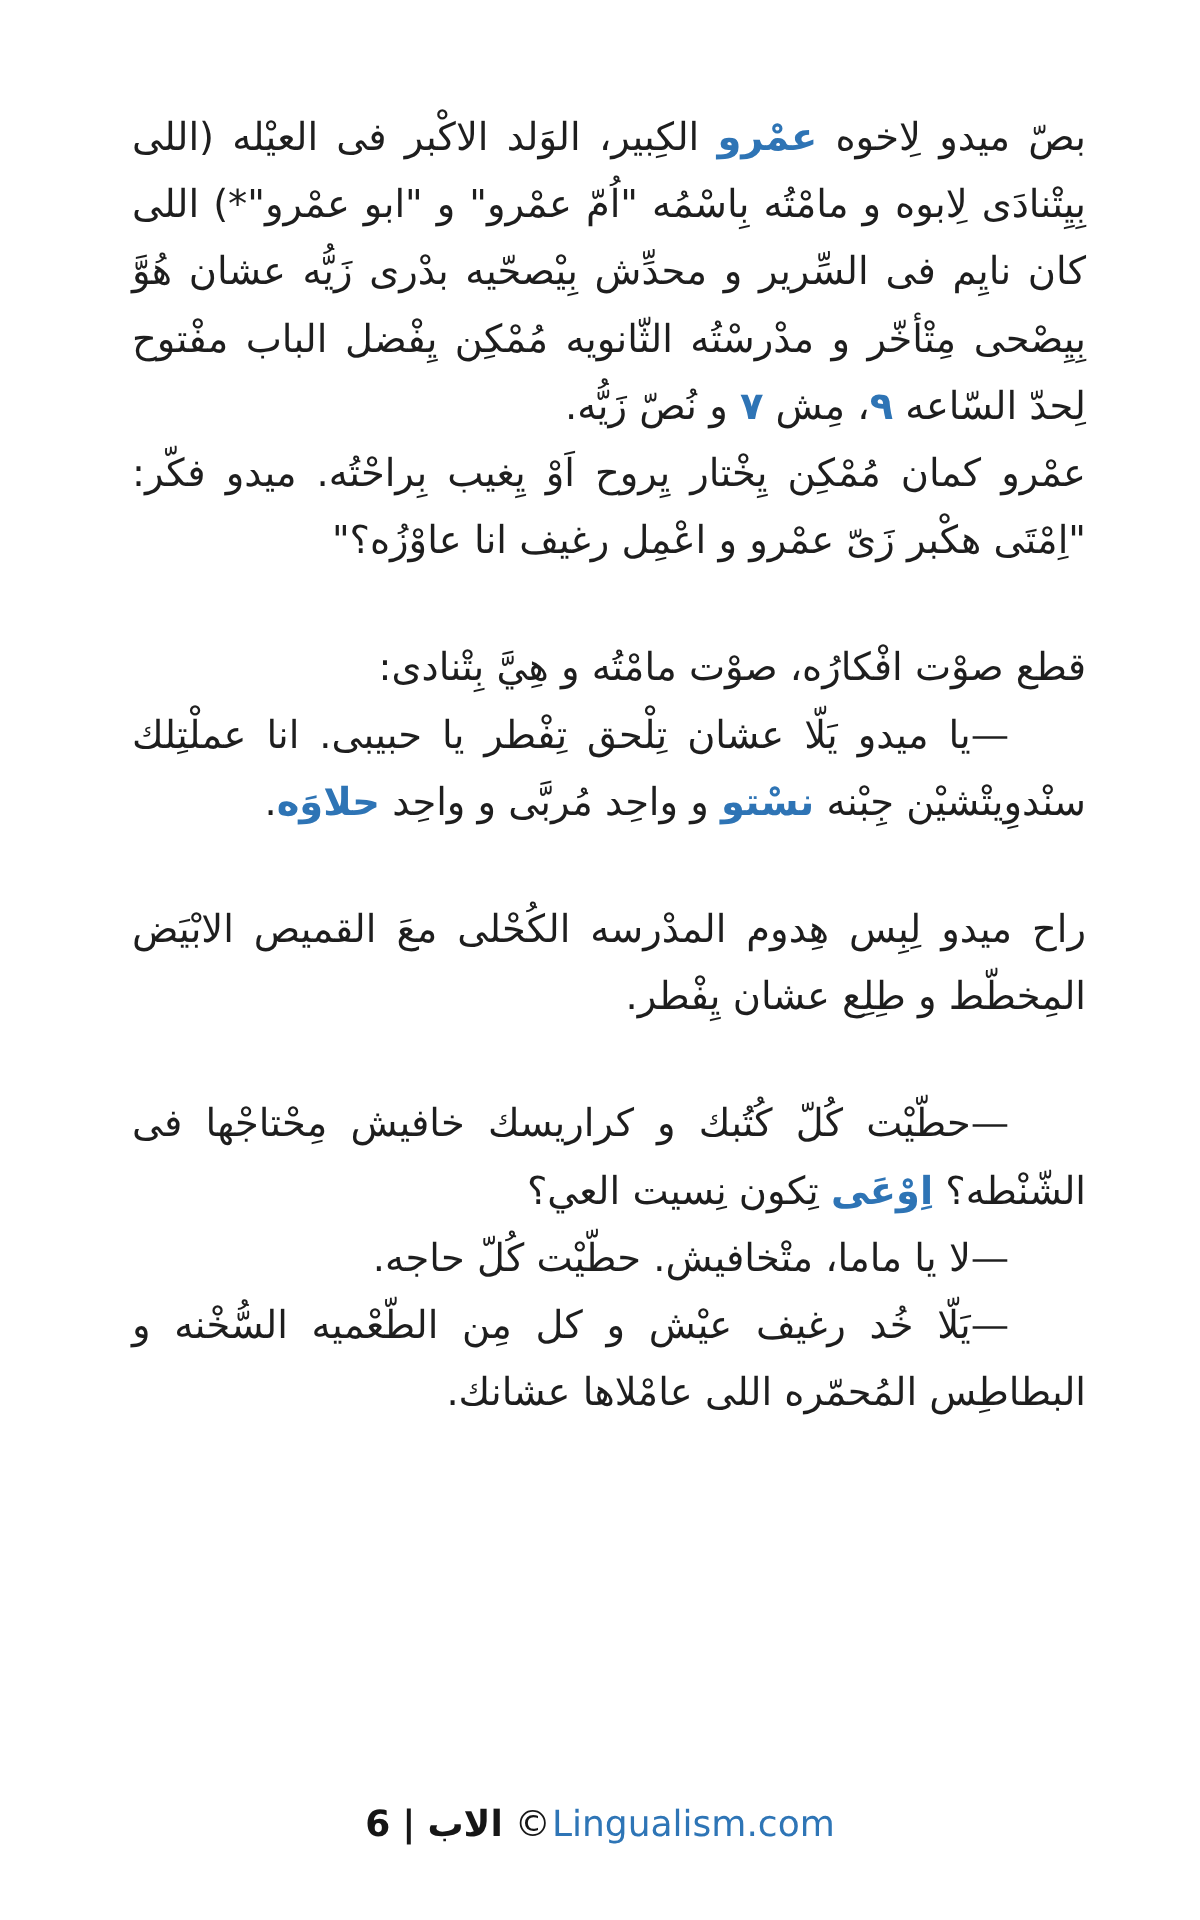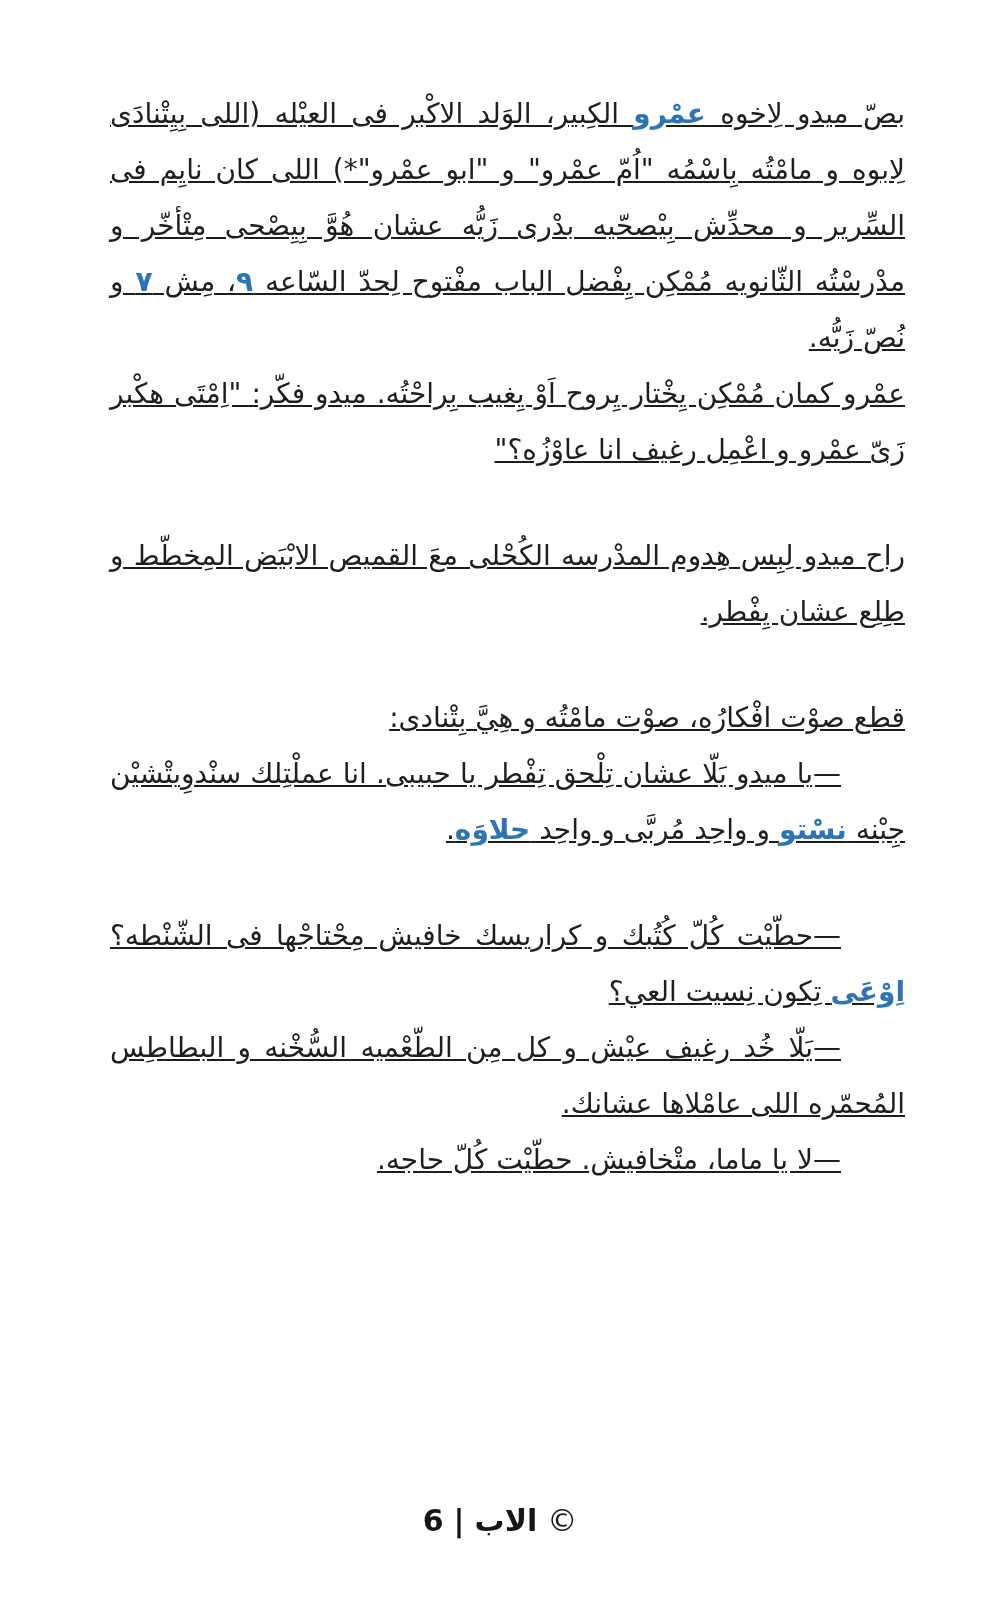--- a/index.html
+++ b/index.html
@@ -11,24 +11,23 @@
     overflow: hidden;
     font-family: "DejaVu Sans", sans-serif;
   }
   .content {
     position: absolute;
     top: 86px;
     right: 95px;
     left: 110px;
     direction: rtl;
     text-align: justify;
-    font-size: 28px;
+    font-size: 32px;
     line-height: 56px;
     color: #1e1e1e;
-    text-decoration: underline;
   }
   .block { margin: 0 0 50px 0; }
   .block:last-child { margin-bottom: 0; }
   .content p { margin: 0; padding: 0; }
   .content p.dialogue { text-indent: 64px; }
   .hl { color: #2e74b5; font-weight: bold; }
   .footer {
     position: absolute;
     left: 0;
     right: 0;
@@ -49,35 +48,36 @@
 <body>
 
 <div class="page">
 
   <main class="content">
       <div class="block">
         <p><span>بصّ ميدو لِاخوه </span><span class="hl">عمْرو</span><span> الكِبير، الوَلد الاكْبر فى العيْله (اللى بِيِتْنادَى لِابوه و مامْتُه بِاسْمُه "اُمّ عمْرو" و "ابو عمْرو"*) اللى كان نايِم فى السِّرير و محدِّش بِيْصحّيه بدْرى زَيُّه عشان هُوَّ بِيِصْحى مِتْأخّر و مدْرسْتُه الثّانويه مُمْكِن يِفْضل الباب مفْتوح لِحدّ السّاعه </span><span class="hl">٩</span><span>، مِش </span><span class="hl">٧</span><span> و نُصّ زَيُّه.</span></p>
         <p><span>عمْرو كمان مُمْكِن يِخْتار يِروح اَوْ يِغيب بِراحْتُه. ميدو فكّر: "اِمْتَى هكْبر زَىّ عمْرو و اعْمِل رغيف انا عاوْزُه؟"</span></p>
       </div>
       <div class="block">
-        <p><span>راح ميدو لِبِس هِدوم المدْرسه الكُحْلى معَ القميص الابْيَض المِخطّط و طِلِع عشان يِفْطر.</span></p>
-      </div>
-      <div class="block">
         <p><span>قطع صوْت افْكارُه، صوْت مامْتُه و هِيَّ بِتْنادى:</span></p>
         <p class="dialogue"><span>—يا ميدو يَلّا عشان تِلْحق تِفْطر يا حبيبى. انا عملْتِلك سنْدوِيتْشيْن جِبْنه </span><span class="hl">نسْتو</span><span> و واحِد مُربَّى و واحِد </span><span class="hl">حلاوَه</span><span>.</span></p>
       </div>
       <div class="block">
+        <p><span>راح ميدو لِبِس هِدوم المدْرسه الكُحْلى معَ القميص الابْيَض المِخطّط و طِلِع عشان يِفْطر.</span></p>
+      </div>
+      <div class="block">
         <p class="dialogue"><span>—حطّيْت كُلّ كُتُبك و كراريسك خافيش مِحْتاجْها فى الشّنْطه؟ </span><span class="hl">اِوْعَى</span><span> تِكون نِسيت العي؟</span></p>
+        <p class="dialogue"><span>—لا يا ماما، متْخافيش. حطّيْت كُلّ حاجه.</span></p>
         <p class="dialogue"><span>—يَلّا خُد رغيف عيْش و كل مِن الطّعْميه السُّخْنه و البطاطِس المُحمّره اللى عامْلاها عشانك.</span></p>
-        <p class="dialogue"><span>—لا يا ماما، متْخافيش. حطّيْت كُلّ حاجه.</span></p>
       </div>
     </main>
 
   <footer class="footer">
     <span class="b">6</span>
     <span class="b">|</span>
     <span class="b">الاب</span>
     <span class="cr-group">
       <span>©</span>
+      <span class="site">Lingualism.com</span>
     </span>
   </footer>
 
 </div>
 
 </body></html>

